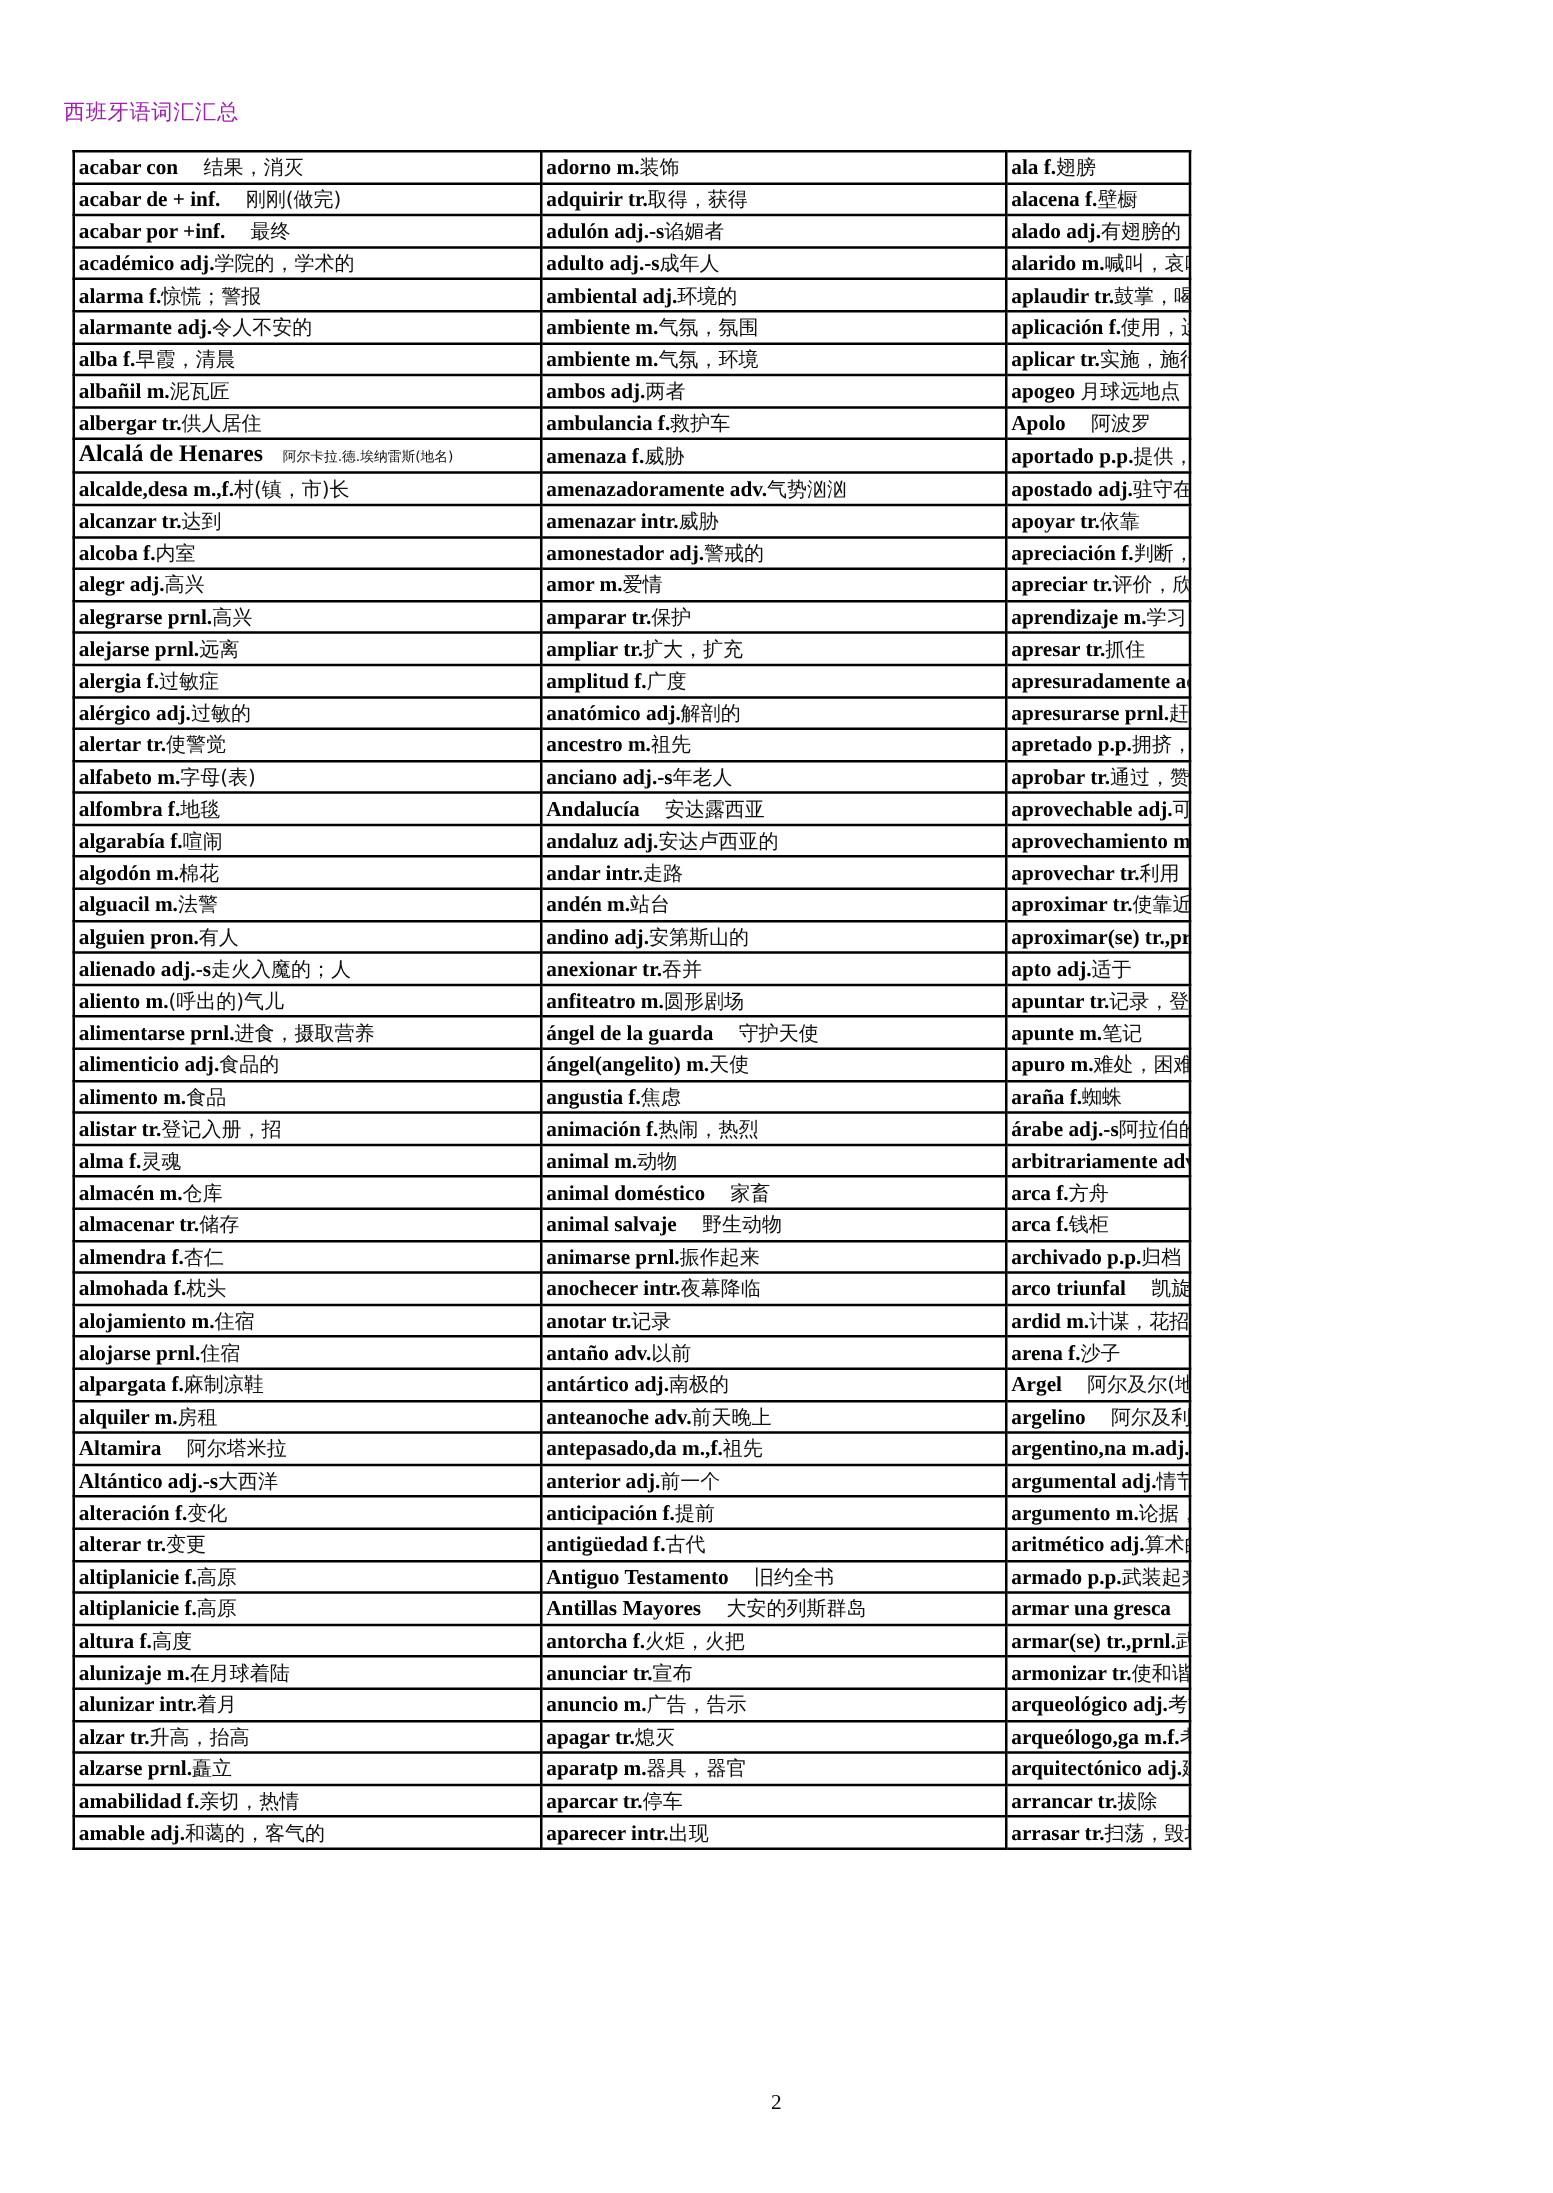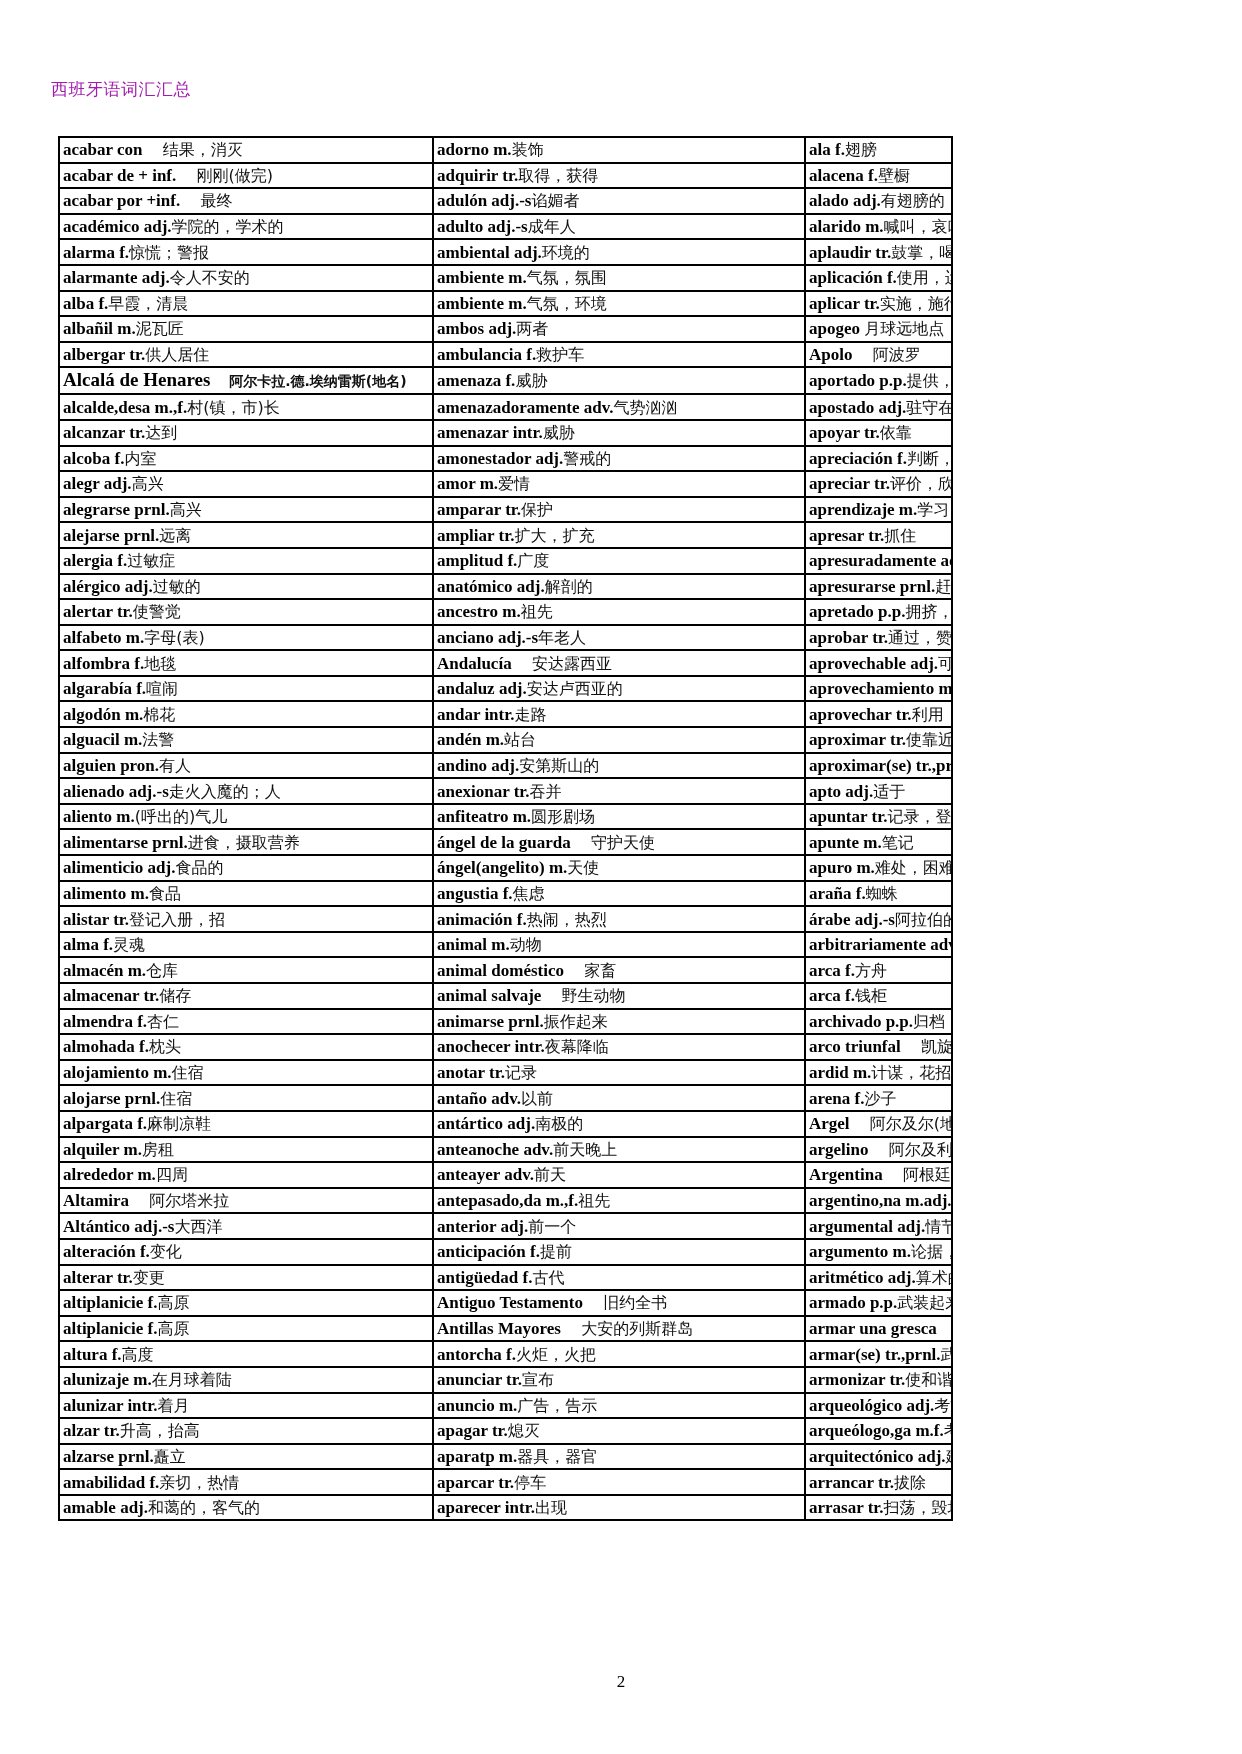--- a/index.html
+++ b/index.html
@@ -1,19 +1,19 @@
 <!DOCTYPE html>
 <html><head>
 <meta charset="utf-8">
 <style>
   html, body { margin:0; padding:0; background:#ffffff; }
   body { width:1242px; height:1754px; position:relative; overflow:hidden;
          font-family:"Liberation Serif","DejaVu Serif",serif; color:#000; }
   .header { position:absolute; left:51px; top:78px; font-size:17px; font-family:"DejaVu Sans",sans-serif; color:#a21caf; letter-spacing:0.5px; }
-  table.vocab { position:absolute; left:58px; top:136px; width:893px; border-collapse:collapse; table-layout:fixed; }
+  table.vocab { position:absolute; left:58px; top:120px; width:893px; border-collapse:collapse; table-layout:fixed; }
   table.vocab td { border:2px solid #000; height:23.6px; padding:0 0 0 3px; font-size:17px; line-height:23px;
                    white-space:nowrap; overflow:hidden; vertical-align:middle; }
   .term { font-weight:bold; font-family:"Liberation Serif",serif; }
   .term.small { font-size:19px; }
   .gloss { font-family:"DejaVu Sans",sans-serif; font-size:16px; color:#111; }
   .page-num { position:absolute; left:0; width:100%; top:1672px; text-align:center; font-size:17px; }
 </style>
 </head>
 <body>
 
@@ -65,21 +65,21 @@
         <td><span class="term">albañil m.</span><span class="gloss">泥瓦匠</span></td>
         <td><span class="term">ambos adj.</span><span class="gloss">两者</span></td>
         <td><span class="term">apogeo </span><span class="gloss">月球远地点；高潮，鼎盛时期</span></td>
       </tr>
       <tr>
         <td><span class="term">albergar tr.</span><span class="gloss">供人居住</span></td>
         <td><span class="term">ambulancia f.</span><span class="gloss">救护车</span></td>
         <td><span class="term">Apolo </span><span class="gloss">　阿波罗</span></td>
       </tr>
       <tr>
-        <td><span class="term small">Alcalá de Henares </span><span class="gloss" style="font-size: 14px; font-weight: bold;">　阿尔卡拉.德.埃纳雷斯(地名)</span></td>
+        <td><span class="term small">Alcalá de Henares </span><span class="gloss" style="font-size: 11px;">　阿尔卡拉.德.埃纳雷斯(地名)</span></td>
         <td><span class="term">amenaza f.</span><span class="gloss">威胁</span></td>
         <td><span class="term">aportado p.p.</span><span class="gloss">提供，贡献</span></td>
       </tr>
       <tr>
         <td><span class="term">alcalde,desa m.,f.</span><span class="gloss">村(镇，市)长</span></td>
         <td><span class="term">amenazadoramente adv.</span><span class="gloss">气势汹汹</span></td>
         <td><span class="term">apostado adj.</span><span class="gloss">驻守在</span></td>
       </tr>
       <tr>
         <td><span class="term">alcanzar tr.</span><span class="gloss">达到</span></td>
@@ -220,25 +220,20 @@
         <td><span class="term">alpargata f.</span><span class="gloss">麻制凉鞋</span></td>
         <td><span class="term">antártico adj.</span><span class="gloss">南极的</span></td>
         <td><span class="term">Argel </span><span class="gloss">　阿尔及尔(地名)</span></td>
       </tr>
       <tr>
         <td><span class="term">alquiler m.</span><span class="gloss">房租</span></td>
         <td><span class="term">anteanoche adv.</span><span class="gloss">前天晚上</span></td>
         <td><span class="term">argelino </span><span class="gloss">　阿尔及利亚的；阿尔及利亚</span></td>
       </tr>
       <tr>
-        <td><span class="term">alrededor m.</span><span class="gloss">四周</span></td>
-        <td><span class="term">anteayer adv.</span><span class="gloss">前天</span></td>
-        <td><span class="term">Argentina </span><span class="gloss">　阿根廷</span></td>
-      </tr>
-      <tr>
         <td><span class="term">Altamira </span><span class="gloss">　阿尔塔米拉</span></td>
         <td><span class="term">antepasado,da m.,f.</span><span class="gloss">祖先</span></td>
         <td><span class="term">argentino,na m.adj.</span><span class="gloss">阿根廷人；阿根廷</span></td>
       </tr>
       <tr>
         <td><span class="term">Altántico adj.-s</span><span class="gloss">大西洋</span></td>
         <td><span class="term">anterior adj.</span><span class="gloss">前一个</span></td>
         <td><span class="term">argumental adj.</span><span class="gloss">情节上的</span></td>
       </tr>
       <tr>

